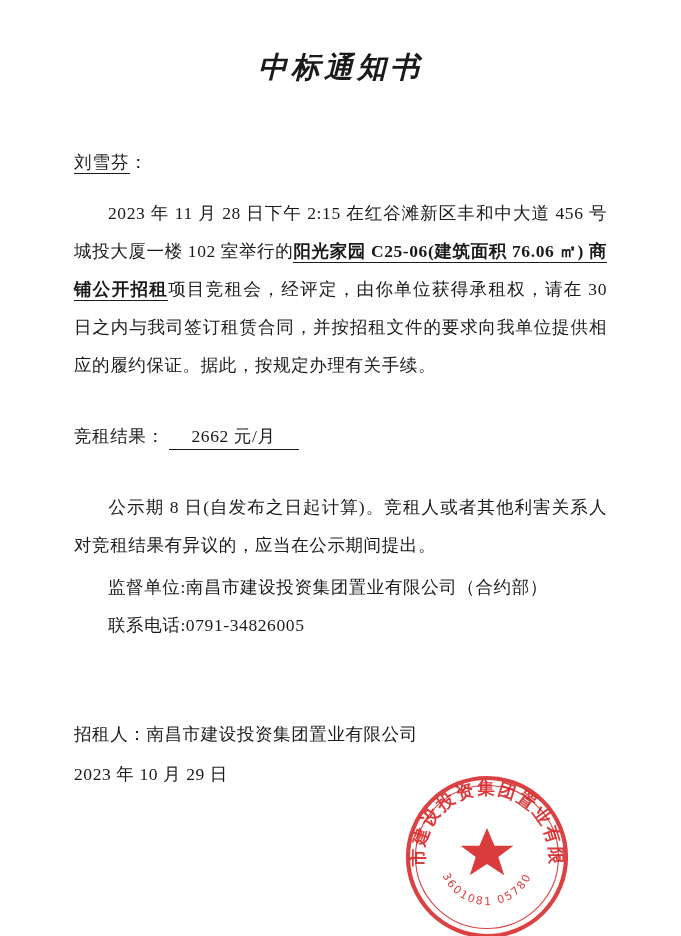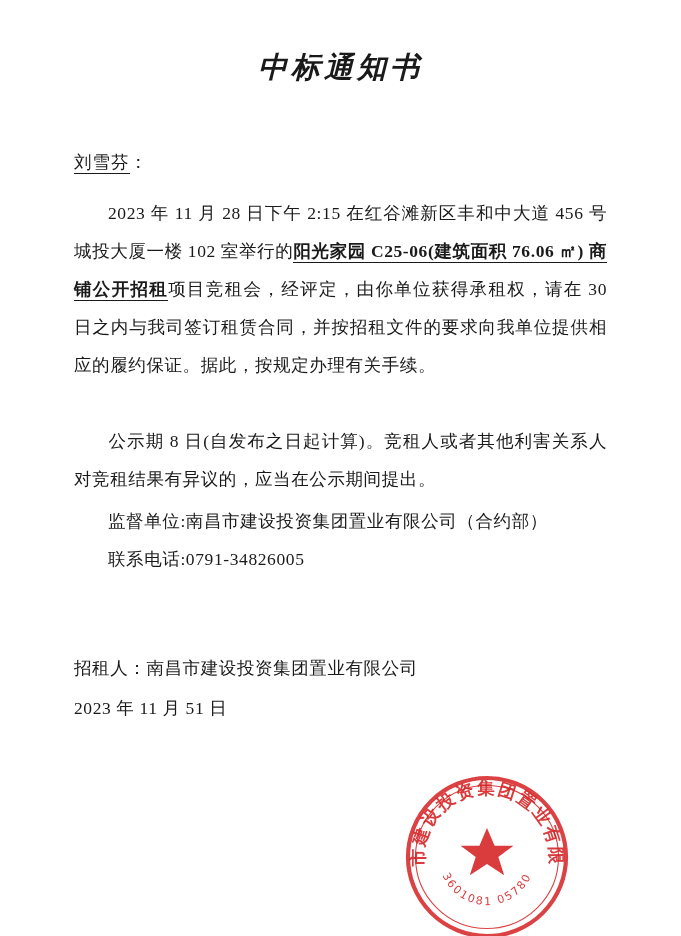--- a/index.html
+++ b/index.html
@@ -122,33 +122,36 @@
   <div class="doc-title">中标通知书</div>
 
   <div class="addressee">
     <span class="name">刘雪芬</span><span>：</span>
   </div>
 
   <div class="body-block">
     <span class="indent"></span><span>2023 年 11 月 28 日下午 2:15 在红谷滩新区丰和中大道 456 号城投大厦一楼 102 室举行的</span><span class="ul">阳光家园 C25-06(建筑面积 76.06 ㎡) 商铺公开招租</span><span>项目竞租会，经评定，由你单位获得承租权，请在 30 日之内与我司签订租赁合同，并按招租文件的要求向我单位提供相应的履约保证。据此，按规定办理有关手续。</span>
   </div>
 
+  <div class="result-row">
+    <span>竞租结果：</span><span class="amount">2662 元/月</span>
+  </div>
 
   <div class="notice-block">
     <span class="indent"></span><span>公示期 8 日(自发布之日起计算)。竞租人或者其他利害关系人对竞租结果有异议的，应当在公示期间提出。</span>
   </div>
 
   <div class="contact-block">
     <div>监督单位:南昌市建设投资集团置业有限公司（合约部）</div>
     <div>联系电话:0791-34826005</div>
   </div>
 
   <div class="signature">
     <span class="sig-line">招租人：南昌市建设投资集团置业有限公司</span>
-    <span class="sig-date">2023 年 11 月 51 日</span>
+    <span class="sig-date">2023 年 10 月 29 日</span>
   </div>
 
   <div class="seal">
     <svg width="166" height="166" viewBox="0 0 166 166" aria-hidden="true">
       <defs>
         <path id="sealTopArc" d="M 20,83 A 63,63 0 0 1 146,83"></path>
         <path id="sealBotArc" d="M 35,83 A 48,48 0 0 0 131,83"></path>
       </defs>
       <g opacity="0.82" fill="none" stroke="#d4191b">
         <circle cx="83" cy="83" r="79" stroke-width="4.2"></circle>

